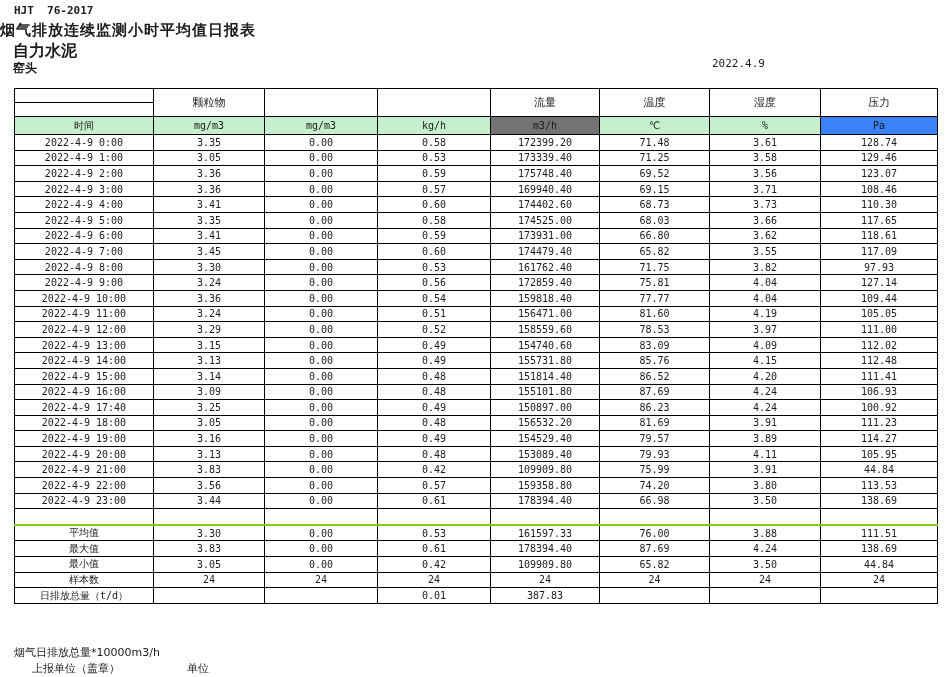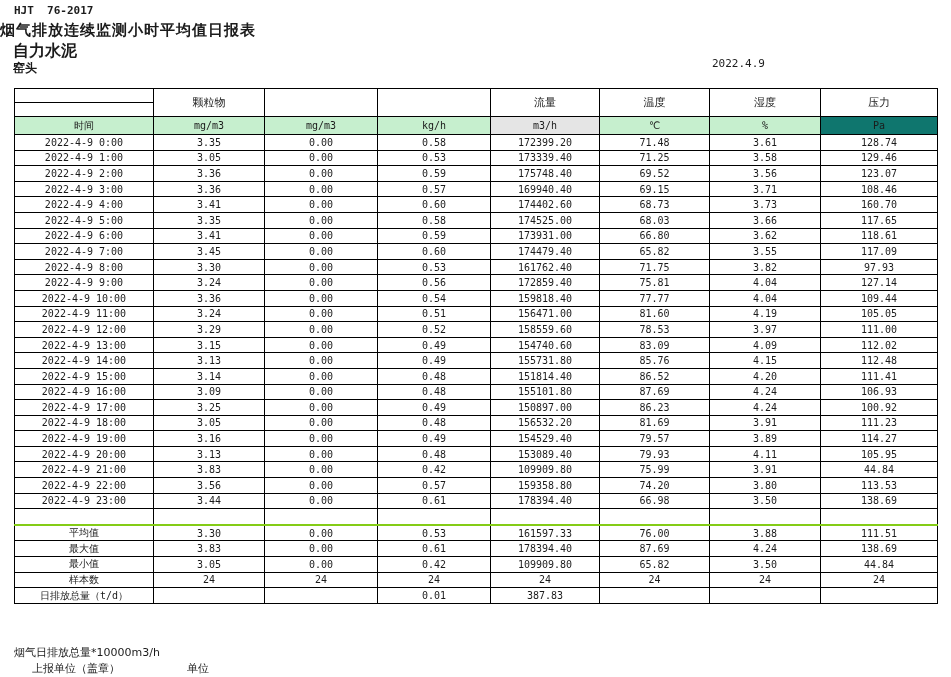--- a/index.html
+++ b/index.html
@@ -76,24 +76,24 @@
       <td rowspan="2">压力</td>
     </tr>
     <tr class="gh">
       <td></td>
     </tr>
     <tr class="units">
       <td style="background: rgb(198, 239, 206);">时间</td>
       <td style="background: rgb(198, 239, 206);">mg/m3</td>
       <td style="background: rgb(198, 239, 206);">mg/m3</td>
       <td style="background: rgb(198, 239, 206);">kg/h</td>
-      <td style="background: #e5e5e5;">m3/h</td>
+      <td style="background: #737373;">m3/h</td>
       <td style="background: rgb(198, 239, 206);">℃</td>
       <td style="background: rgb(198, 239, 206);">%</td>
-      <td style="background: #0f766e;">Pa</td>
+      <td style="background: #3b82f6;">Pa</td>
     </tr>
   </thead>
   <tbody id="data-body">
       <tr>
         <td>2022-4-9 0:00</td>
         <td>3.35</td>
         <td>0.00</td>
         <td>0.58</td>
         <td>172399.20</td>
         <td>71.48</td>
@@ -131,21 +131,21 @@
         <td>108.46</td>
       </tr>
       <tr>
         <td>2022-4-9 4:00</td>
         <td>3.41</td>
         <td>0.00</td>
         <td>0.60</td>
         <td>174402.60</td>
         <td>68.73</td>
         <td>3.73</td>
-        <td>160.70</td>
+        <td>110.30</td>
       </tr>
       <tr>
         <td>2022-4-9 5:00</td>
         <td>3.35</td>
         <td>0.00</td>
         <td>0.58</td>
         <td>174525.00</td>
         <td>68.03</td>
         <td>3.66</td>
         <td>117.65</td>
@@ -254,21 +254,21 @@
         <td>2022-4-9 16:00</td>
         <td>3.09</td>
         <td>0.00</td>
         <td>0.48</td>
         <td>155101.80</td>
         <td>87.69</td>
         <td>4.24</td>
         <td>106.93</td>
       </tr>
       <tr>
-        <td>2022-4-9 17:00</td>
+        <td>2022-4-9 17:40</td>
         <td>3.25</td>
         <td>0.00</td>
         <td>0.49</td>
         <td>150897.00</td>
         <td>86.23</td>
         <td>4.24</td>
         <td>100.92</td>
       </tr>
       <tr>
         <td>2022-4-9 18:00</td>

